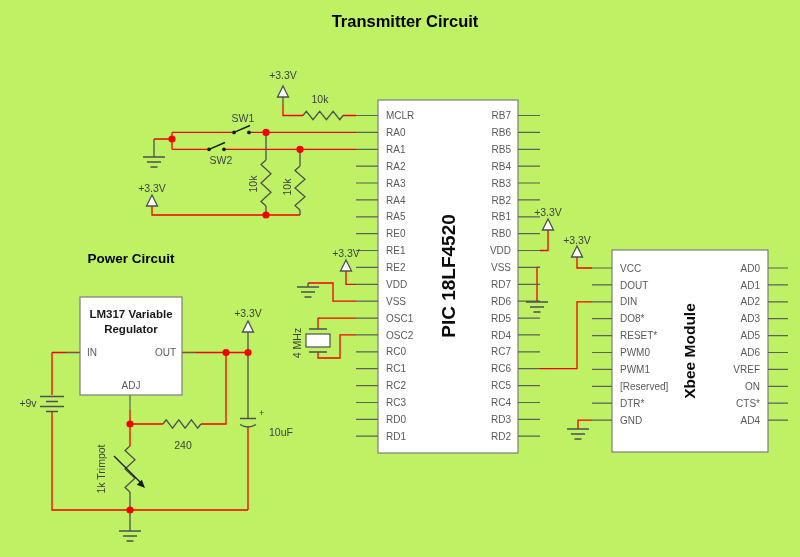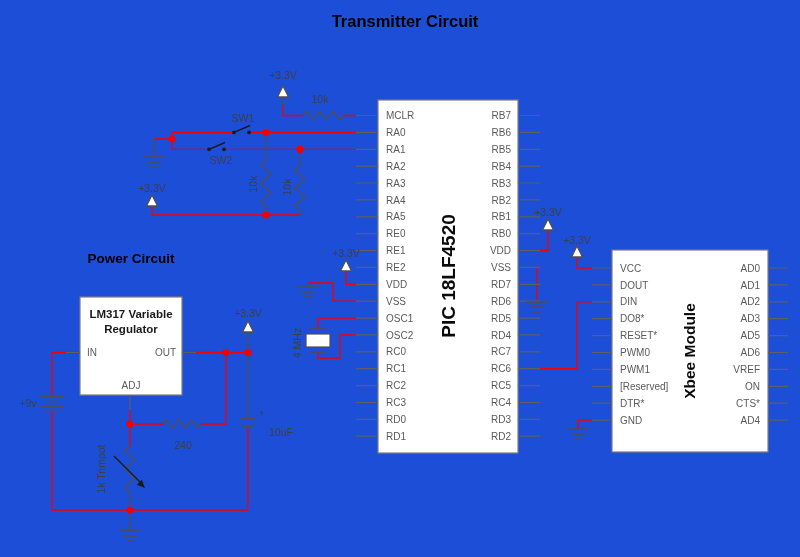--- a/index.html
+++ b/index.html
@@ -1,16 +1,16 @@
 <!DOCTYPE html>
 <html><head>
 <meta charset="utf-8">
 <style>
   html,body{margin:0;padding:0;background:#ffffff;}
-  .stage{position:relative;width:800px;height:557px;background:#1d4ed8;font-family:"Liberation Sans",sans-serif;}
+  .stage{position:relative;width:800px;height:557px;background:#bef264;font-family:"Liberation Sans",sans-serif;}
   svg text{font-family:"Liberation Sans",sans-serif;}
   .pin-label{font-size:10px;fill:#5a5a5a;}
   .comp-label{font-size:10.5px;fill:#3f3f3f;}
   .supply-label{font-size:10.5px;fill:#3f3f3f;}
   .chip-name{font-weight:bold;fill:#0a0a0a;}
   .box{fill:#ffffff;stroke:#7d7d7d;stroke-width:1.2;}
   .stub{stroke:#5f5f5f;stroke-width:1.2;fill:none;}
   .wire{stroke:#f40000;stroke-width:1.3;fill:none;}
   .sym{stroke:#4f4f4f;stroke-width:1.3;fill:none;}
   .title-main{font-size:16.5px;font-weight:bold;fill:#000;}

